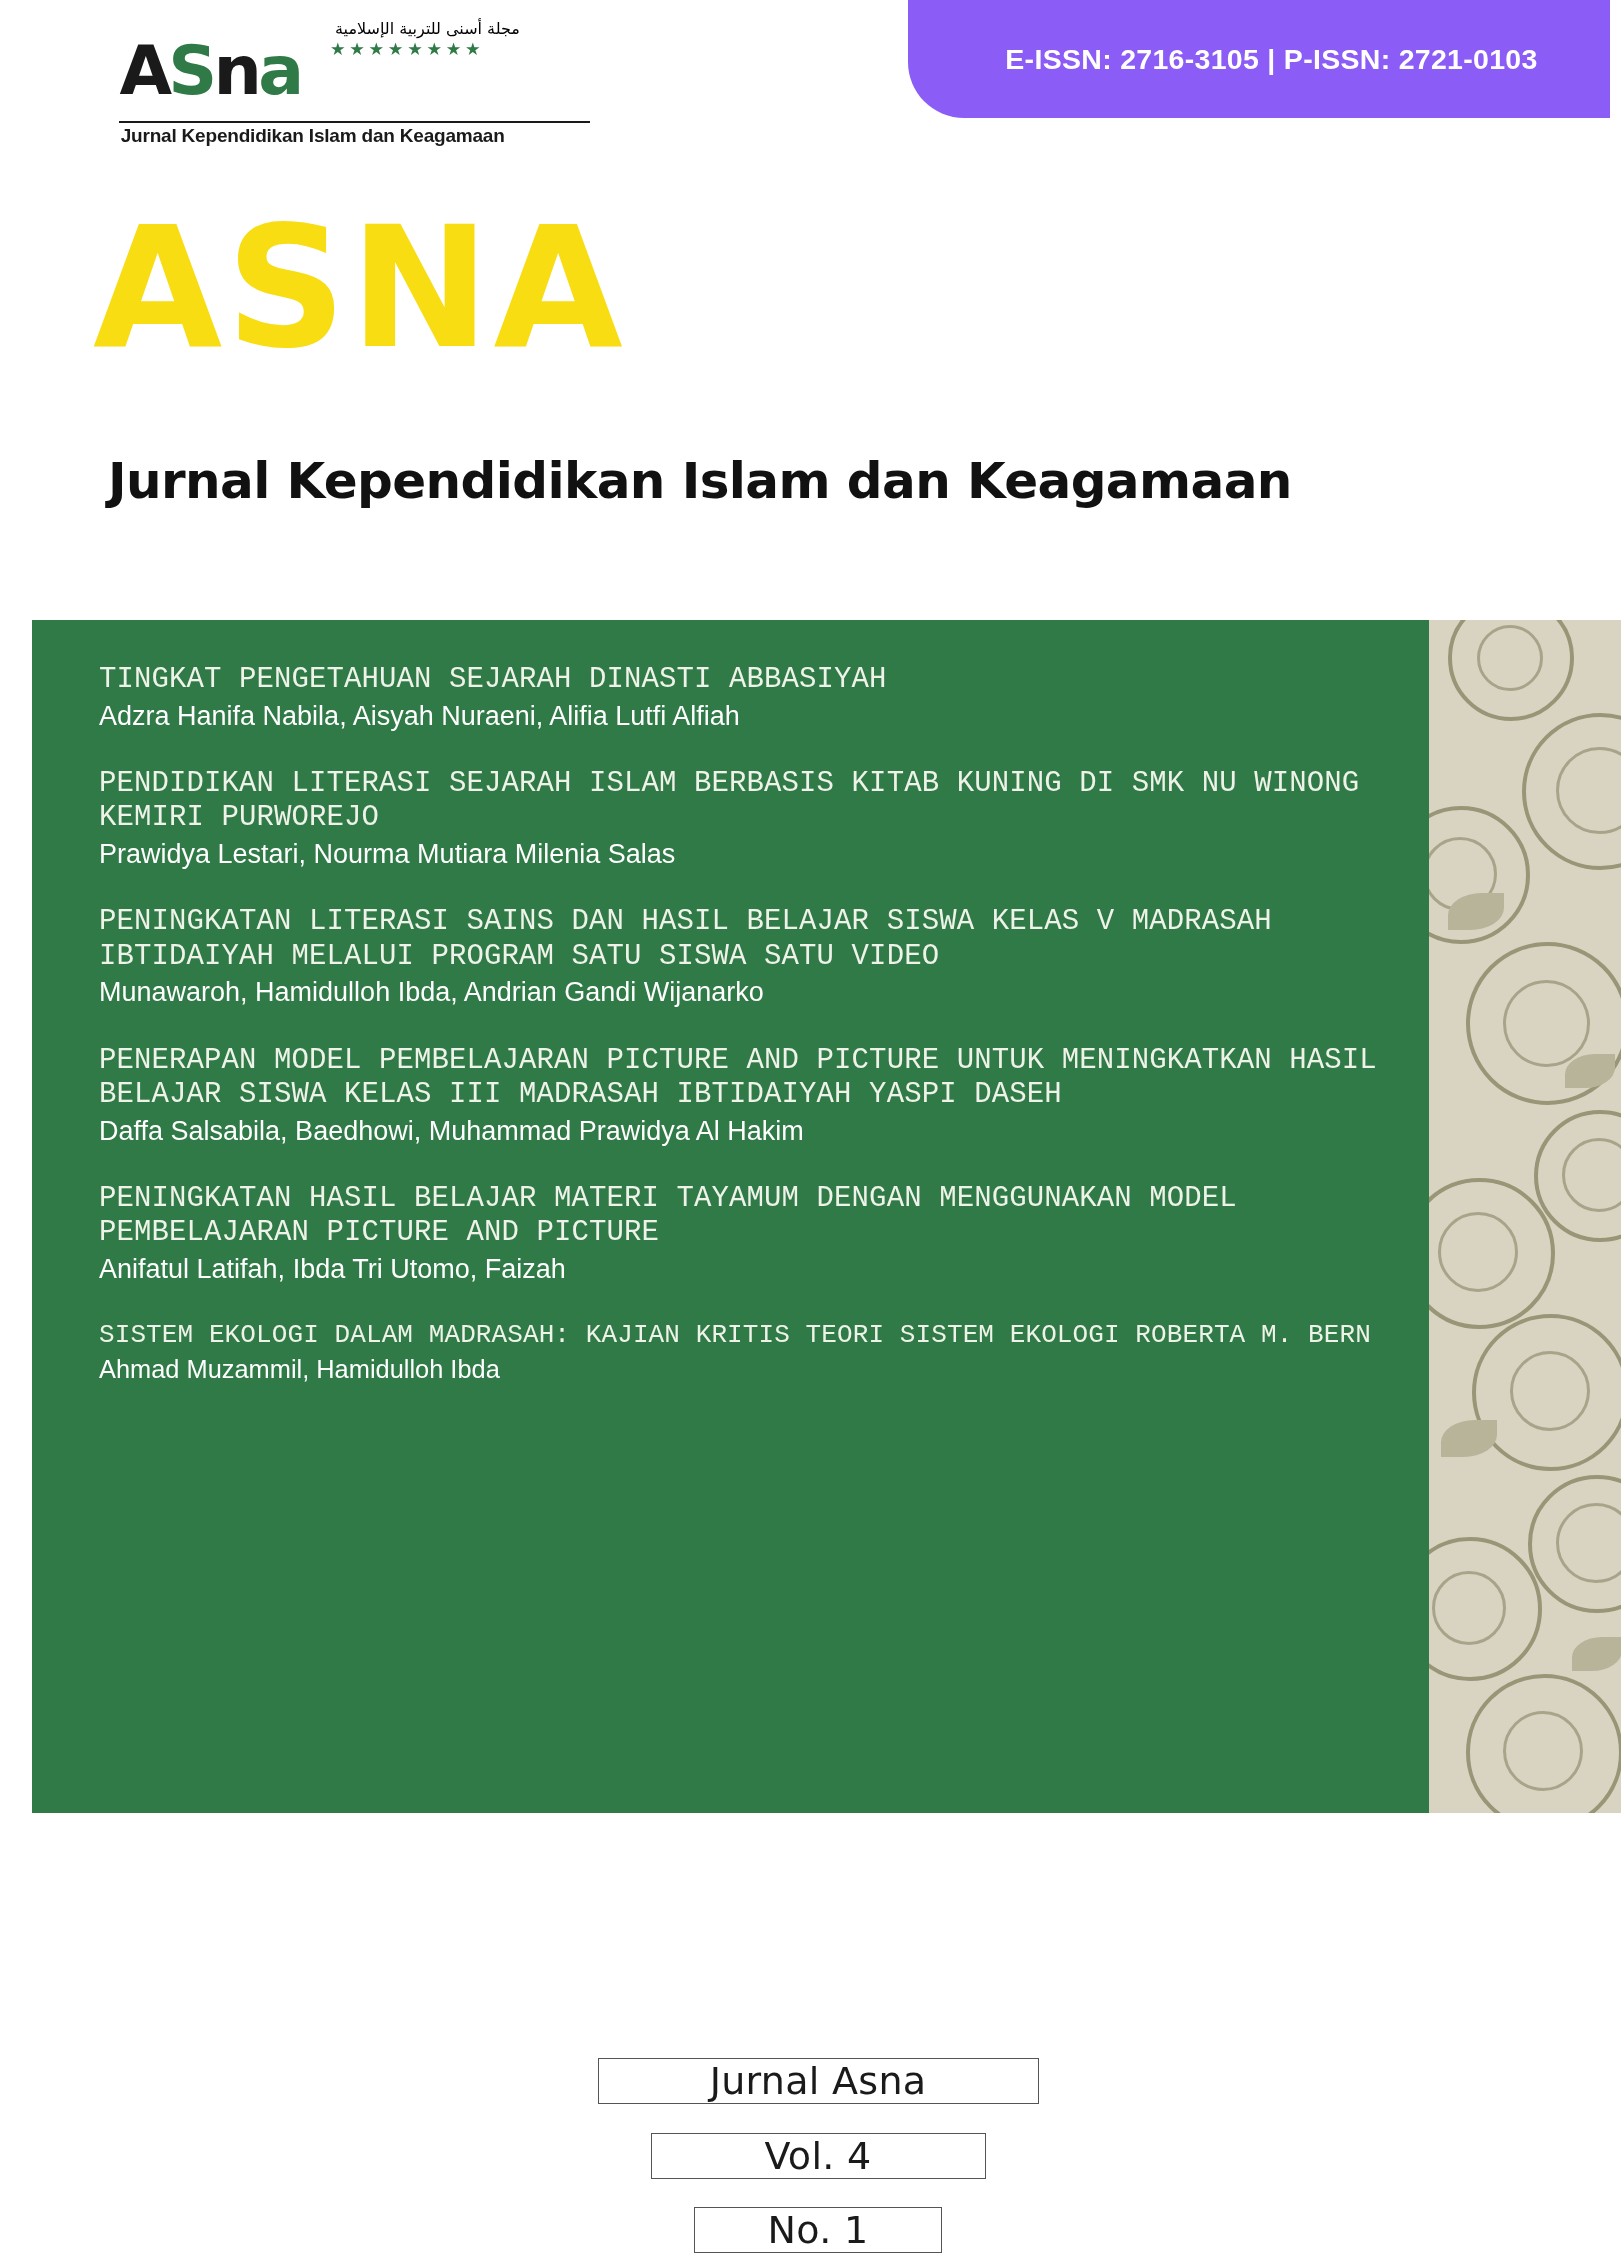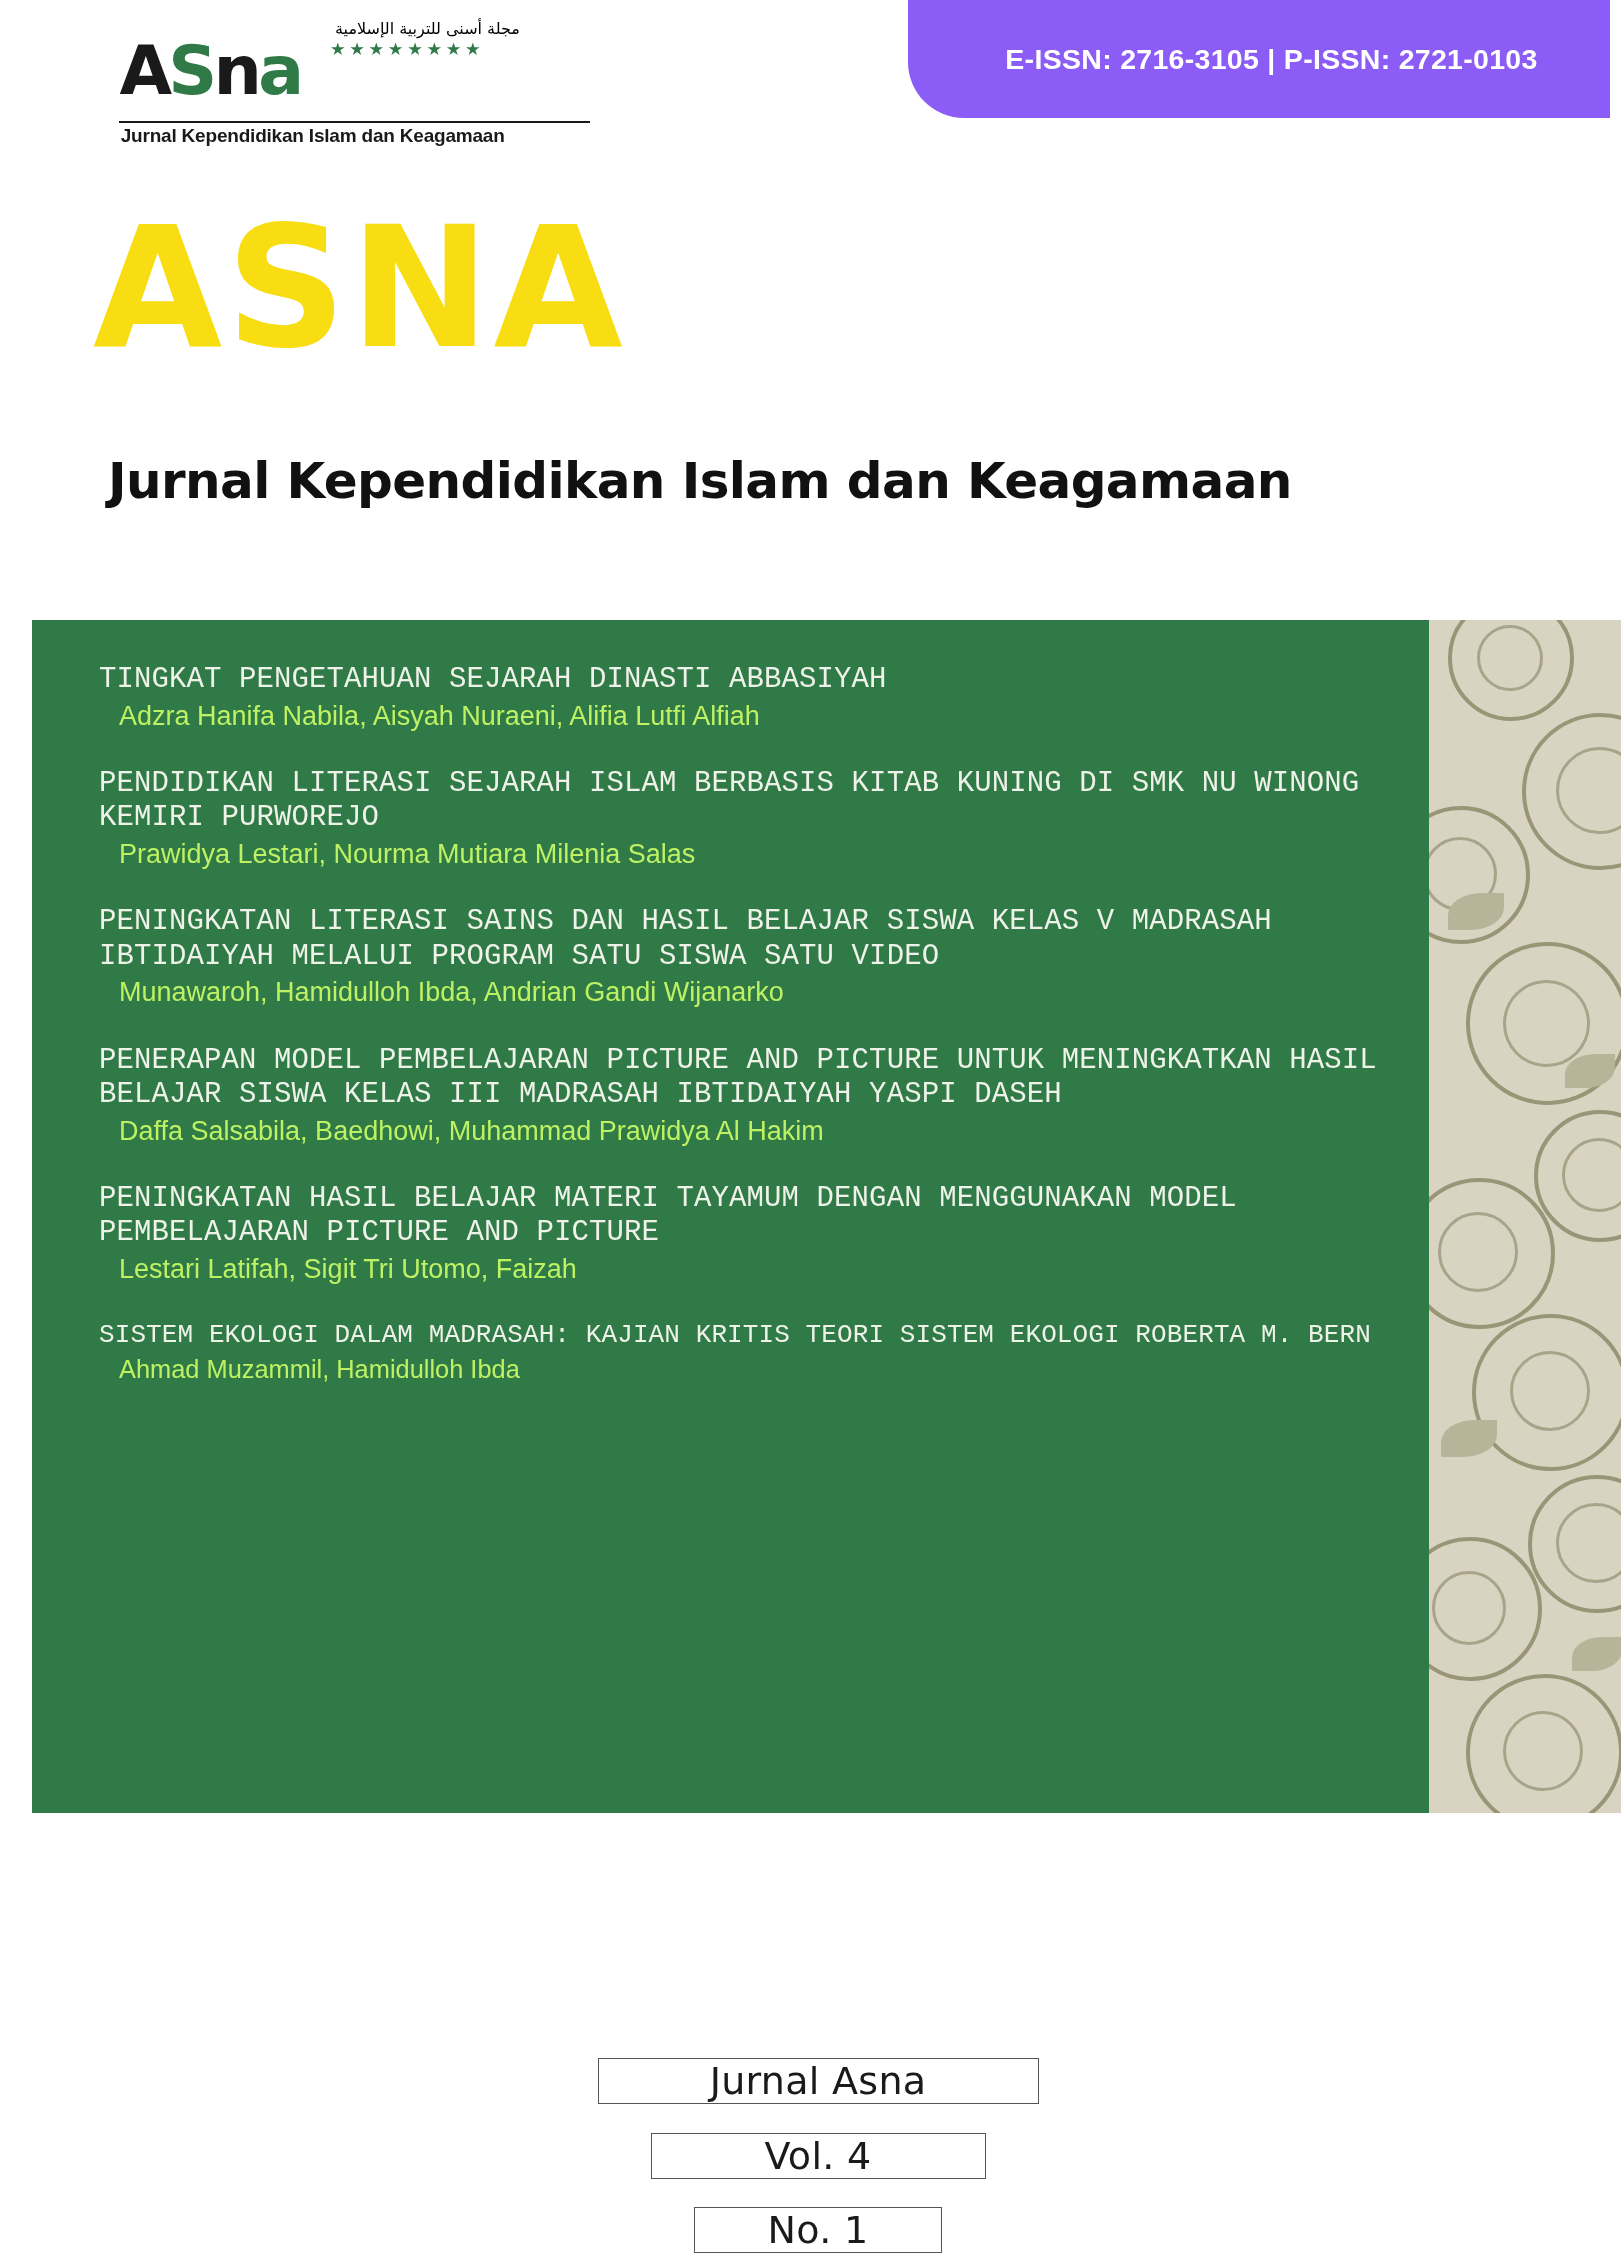--- a/index.html
+++ b/index.html
@@ -172,26 +172,25 @@
   .article:last-child { margin-bottom: 0; }
   .art-title {
     color: #eef2e8;
     font-size: 29px;
     line-height: 1.18;
     letter-spacing: 0.1px;
     font-family: Liberation Mono, monospace;
   }
   .art-title.small { font-size: 26px; }
   .art-authors {
-    color: #bef264;
+    color: #ffffff;
     font-size: 27px;
     line-height: 1.2;
     margin-top: 2.5px;
     font-family: "Liberation Sans", sans-serif;
-    margin-left: 20px;
   }
   .art-authors.small { font-size: 25.4px; }
 
   
   .footer {
     position: absolute;
     left: 62px;
     top: 2058px;
     width: 1512px;
     height: 92px;
@@ -295,21 +294,21 @@
         <div class="art-authors">Munawaroh, Hamidulloh Ibda, Andrian Gandi Wijanarko</div>
       </div>
 
       <div class="article">
         <div class="art-title">PENERAPAN MODEL PEMBELAJARAN PICTURE AND PICTURE UNTUK MENINGKATKAN HASIL BELAJAR SISWA KELAS III MADRASAH IBTIDAIYAH YASPI DASEH</div>
         <div class="art-authors">Daffa Salsabila, Baedhowi, Muhammad Prawidya Al Hakim</div>
       </div>
 
       <div class="article">
         <div class="art-title">PENINGKATAN HASIL BELAJAR MATERI TAYAMUM DENGAN MENGGUNAKAN MODEL PEMBELAJARAN PICTURE AND PICTURE</div>
-        <div class="art-authors">Lestari Latifah, Sigit Tri Utomo, Faizah</div>
+        <div class="art-authors">Anifatul Latifah, Ibda Tri Utomo, Faizah</div>
       </div>
 
       <div class="article">
         <div class="art-title small">SISTEM EKOLOGI DALAM MADRASAH: KAJIAN KRITIS TEORI SISTEM EKOLOGI ROBERTA M. BERN</div>
         <div class="art-authors small">Ahmad Muzammil, Hamidulloh Ibda</div>
       </div>
 
     </div>
   </div>
 

